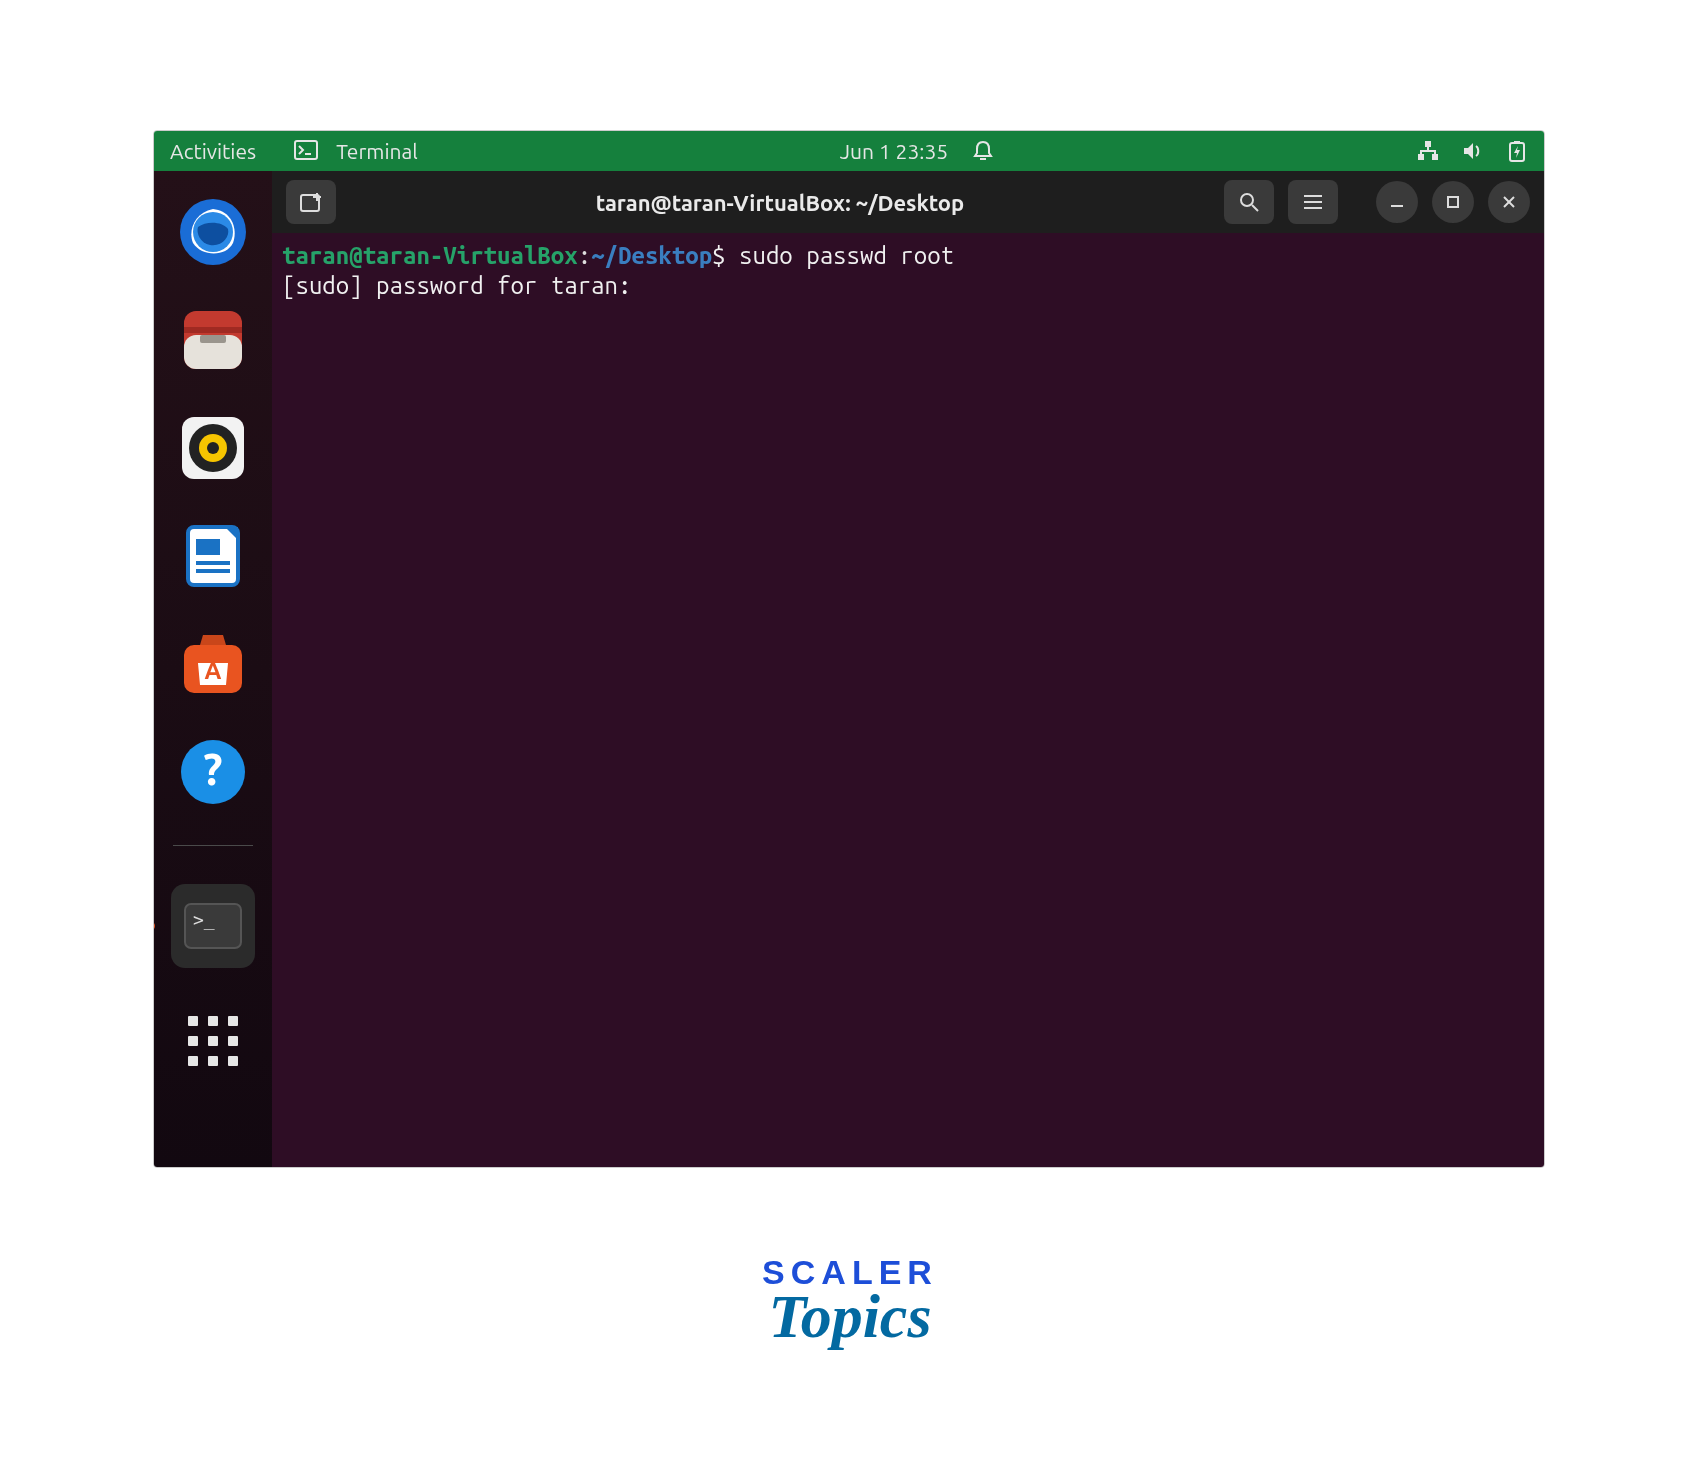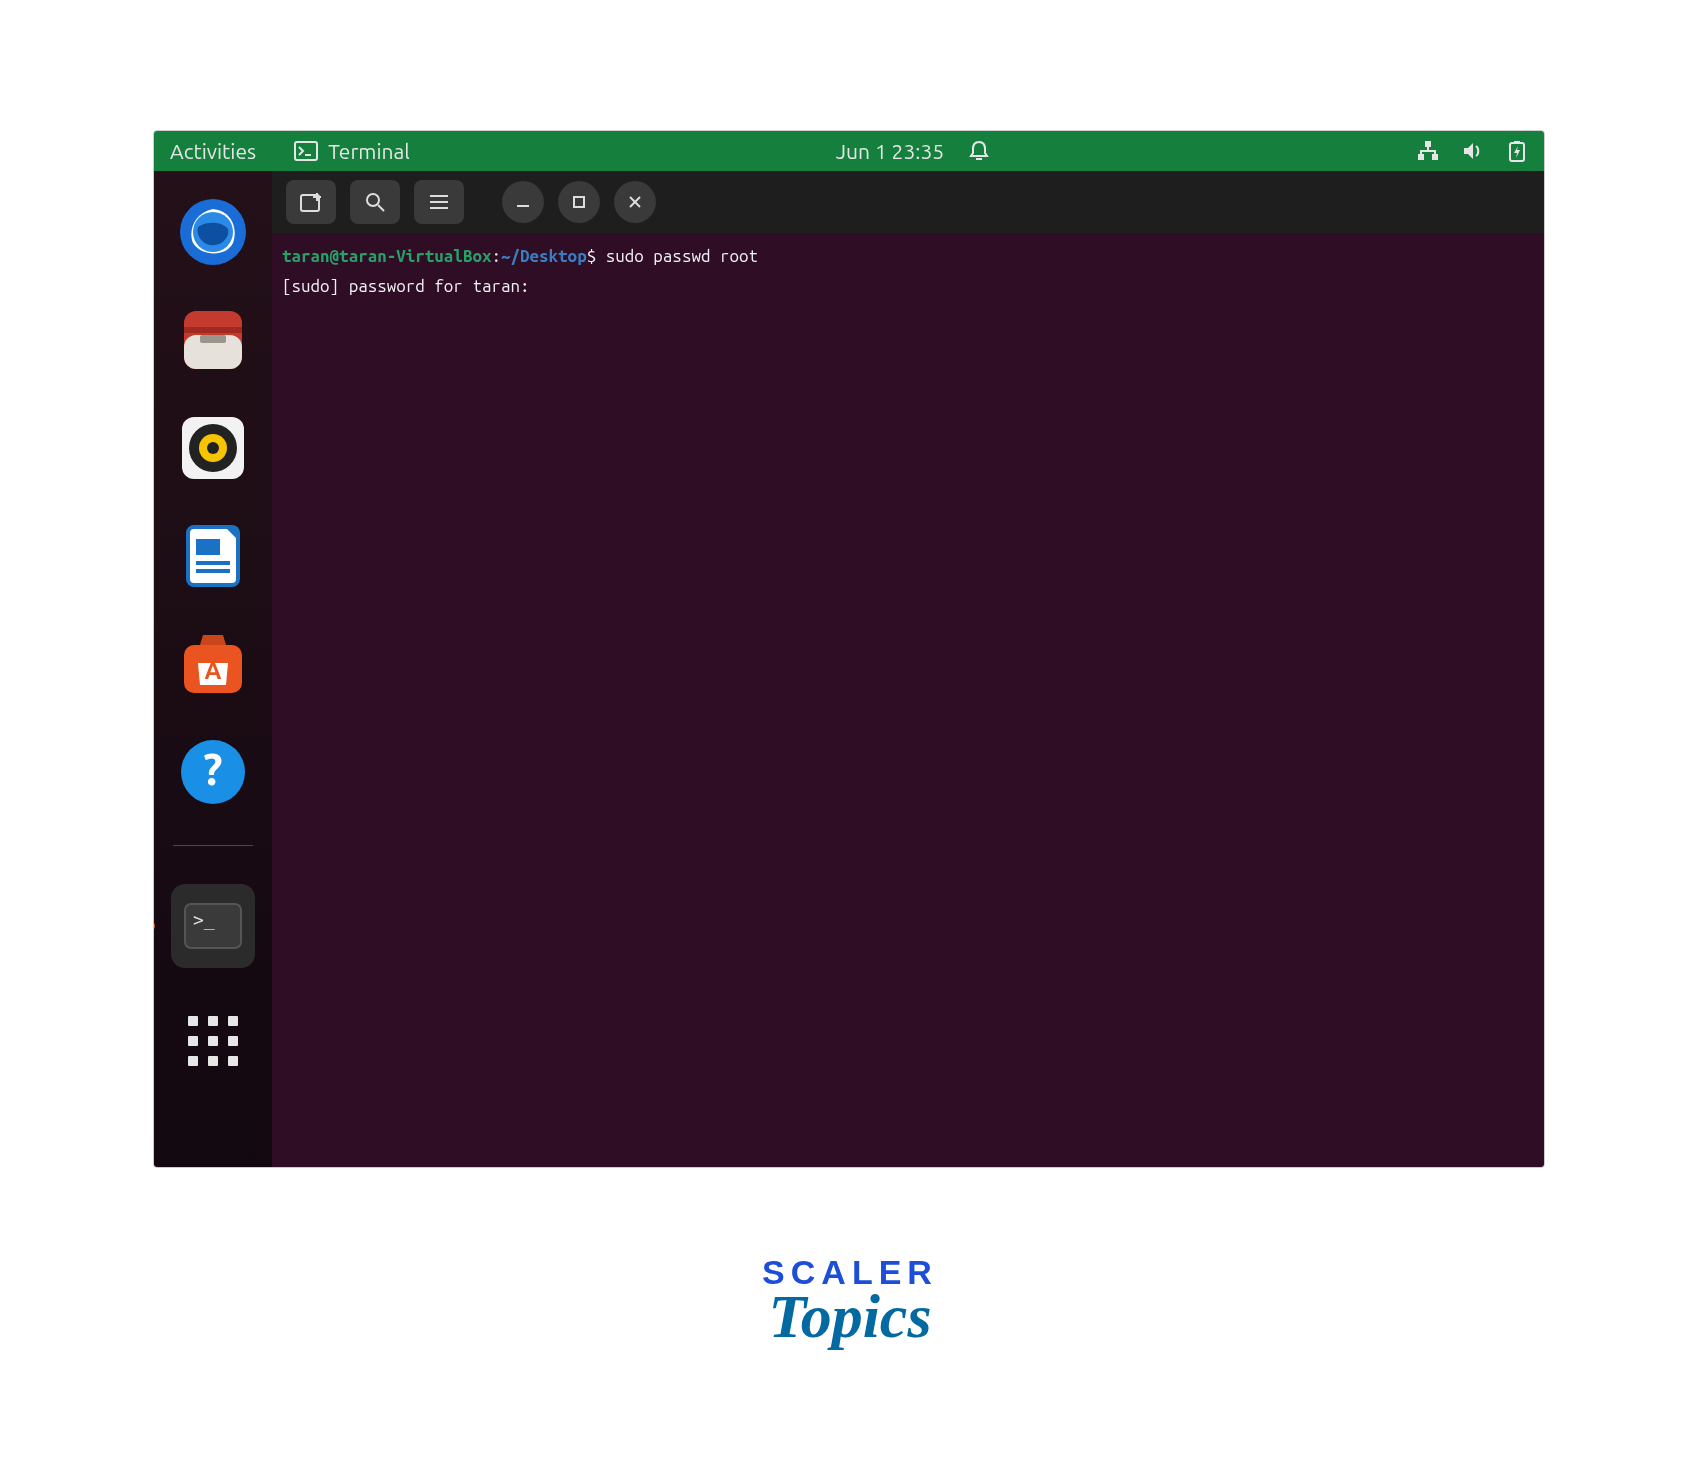--- a/index.html
+++ b/index.html
@@ -1,32 +1,32 @@
 <!DOCTYPE html>
 <html><head>
 <meta charset="utf-8">
 <style>
 *{box-sizing:border-box;margin:0;padding:0}
 body{font-family:Ubuntu,Cantarell,sans-serif;background:#fff;width:1700px;height:1481px;position:relative}
 .frame{position:absolute;left:153px;top:130px;width:1392px;height:1038px;border:1px solid #ccc;border-radius:4px;overflow:hidden}
 .topbar{height:40px;background:#15803d;color:#e6e6e6;display:flex;align-items:center;padding:0 16px;font-size:21px}
 .topbar .activities{margin-right:38px}
-.topbar .appind{display:flex;align-items:center;gap:10px}
+.topbar .appind{display:flex;align-items:flex-start;gap:18px}
 .topbar .center{flex:1;display:flex;justify-content:center;align-items:center;gap:24px}
 .topbar .right{display:flex;align-items:center;gap:22px}
 .body{display:flex;height:998px}
 .dock{width:118px;background:linear-gradient(#241018,#120810);display:flex;flex-direction:column;align-items:center;padding-top:26px;gap:38px}
 .dock-icon{width:70px;height:70px;border-radius:14px;display:flex;align-items:center;justify-content:center;position:relative}
 .dock-sep{width:80px;height:1px;background:#4a4a4a}
 .dock-icon.active::before{content:"";position:absolute;left:-26px;top:50%;width:10px;height:10px;border-radius:50%;background:#e95420;transform:translateY(-50%)}
 .termwin{flex:1;display:flex;flex-direction:column;background:#2e0d25}
 .termhdr{height:62px;background:#1e1e1e;display:flex;align-items:center;padding:0 14px;gap:14px}
 .hdrbtn{width:50px;height:44px;border-radius:8px;display:flex;align-items:center;justify-content:center;background:#3a3a3a;color:#ddd}
 .termtitle{flex:1;text-align:center;color:#eaeaea;font-weight:700;font-size:22px}
-.termbody{flex:1;padding:8px 10px;color:#ddd;font-family:"Ubuntu Mono","DejaVu Sans Mono",monospace;font-size:17px;line-height:30px;white-space:pre}
+.termbody{flex:1;padding:8px 10px;color:#ddd;font-family:"Ubuntu Mono","DejaVu Sans Mono",monospace;font-size:24px;line-height:30px;white-space:pre}
 .termbody .user{color:#26a269;font-weight:700}
 .termbody .path{color:#3a7ec0;font-weight:700}
 .termbody .cmd{color:#f0f0f0}
 .apps-grid{display:grid;grid-template-columns:repeat(3,10px);grid-template-rows:repeat(3,10px);gap:10px}
 .apps-grid span{width:10px;height:10px;background:#e6e6e6;border-radius:1px}
 .brand{position:absolute;left:50%;top:1255px;transform:translateX(-50%);text-align:center}
 .brand .s1{font:700 34px/1 Arial;letter-spacing:6px;color:#1d4ed8}
 .brand .s2{font:italic 700 62px/1 "Brush Script MT",cursive;color:#0369a1;margin-top:-4px}
 svg{display:block}
 </style>
@@ -144,20 +144,21 @@
 
     <div class="termwin">
       <div class="termhdr">
         <div class="hdrbtn">
           <svg width="24" height="22">
               <rect x="2" y="4" width="18" height="16" rx="2" fill="none" stroke="#ddd" stroke-width="2"></rect>
               <line x1="18" y1="2" x2="18" y2="10" stroke="#ddd" stroke-width="2"></line>
               <line x1="14" y1="6" x2="22" y2="6" stroke="#ddd" stroke-width="2"></line>
             </svg>
         </div>
+        <div class="termtitle">taran@taran-VirtualBox: ~/Desktop</div>
         <div class="hdrbtn">
           <svg width="22" height="22">
               <circle cx="9" cy="9" r="6" fill="none" stroke="#ddd" stroke-width="2"></circle>
               <line x1="14" y1="14" x2="20" y2="20" stroke="#ddd" stroke-width="2"></line>
             </svg>
         </div>
         <div class="hdrbtn">
           <svg width="22" height="18">
               <line x1="2" y1="3" x2="20" y2="3" stroke="#ddd" stroke-width="2"></line>
               <line x1="2" y1="9" x2="20" y2="9" stroke="#ddd" stroke-width="2"></line>

